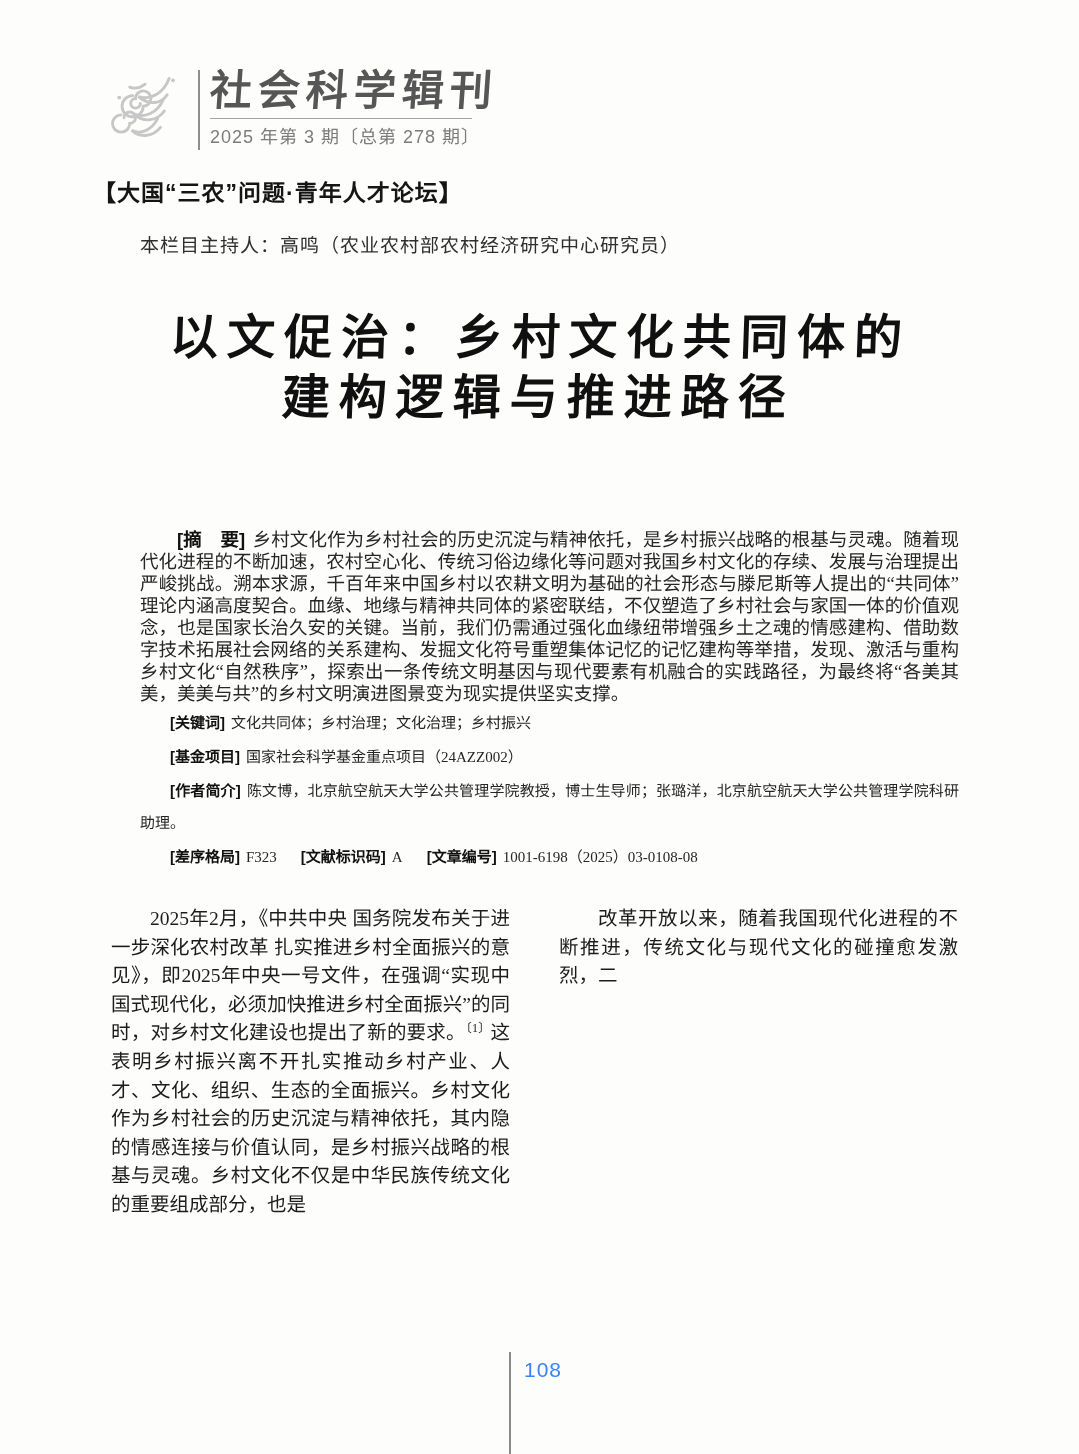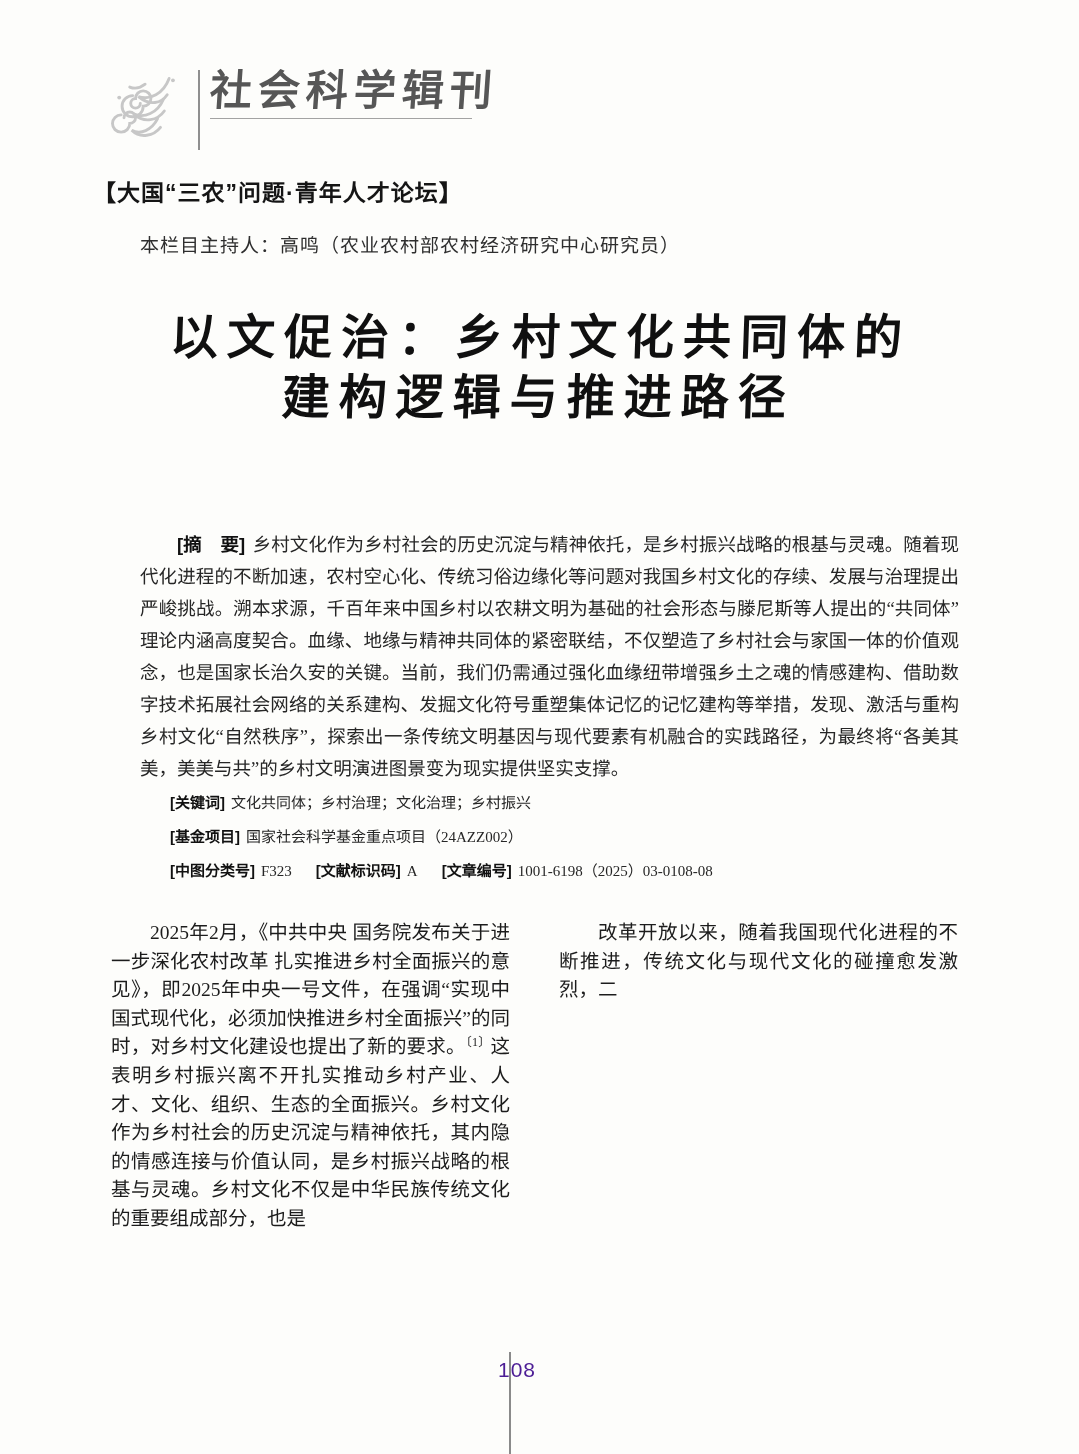--- a/index.html
+++ b/index.html
@@ -85,21 +85,21 @@
     color: #2c2c2c;
     letter-spacing: 5px;
   }
   
   .front-matter {
     margin: 102px 120px 0 140px;
     text-align: justify;
   }
   .fm-abstract {
     font-size: 18.5px;
-    line-height: 32px;
+    line-height: 22px;
     color: #262626;
     text-indent: 2em;
     margin: 0;
   }
   .fm-line {
     font-size: 15px;
     line-height: 32px;
     color: #262626;
     text-indent: 2em;
     margin: 2px 0 0 0;
@@ -133,24 +133,24 @@
   }
   
   .footer-divider {
     position: absolute;
     left: 509px; top: 1352px;
     width: 2px; height: 102px;
     background: #8a8a8a;
   }
   .page-number {
     position: absolute;
-    left: 498px; top: 1358px;
+    left: 524px; top: 1358px;
     font-family: "Liberation Sans", sans-serif;
     font-size: 21px;
-    color: #4c1d95;
+    color: #3b82f6;
     letter-spacing: 1px;
   }
 </style>
 </head>
 <body>
 
 <div class="page">
 
   <div class="masthead">
     <svg class="emblem" viewBox="0 0 100 90" fill="none" stroke="#c7c7c7" stroke-width="3" stroke-linecap="round">
@@ -160,37 +160,39 @@
       <path d="M34,28 a11,11 0 1 0 11,11 a8,8 0 1 0 -8,-8 a5,5 0 1 0 5,5"></path>
       <path d="M22,48 a9,9 0 1 0 9,9 a6,6 0 1 0 -6,-6"></path>
       <path d="M47,16 C42,20 36,21 31,19"></path>
       <circle cx="76" cy="12" r="2" fill="#c7c7c7" stroke="none"></circle>
       <circle cx="20" cy="30" r="2" fill="#c7c7c7" stroke="none"></circle>
     </svg>
     <div class="mast-divider"></div>
     <div class="mast-right">
       <div class="journal-name">社会科学辑刊</div>
       <div class="journal-rule"></div>
+      <div class="issue-line">2025 年第 3 期〔总第 278 期〕</div>
     </div>
   </div>
 
   <div class="column-header">【大国“三农”问题·青年人才论坛】</div>
   <div class="host-line">本栏目主持人：高鸣（农业农村部农村经济研究中心研究员）</div>
 
   <div class="article-title">
     <div>以文促治：乡村文化共同体的</div>
     <div>建构逻辑与推进路径</div>
   </div>
 
   <div class="front-matter">
     <p class="fm-abstract"><b class="fm-label">[摘　要]</b><span>乡村文化作为乡村社会的历史沉淀与精神依托，是乡村振兴战略的根基与灵魂。随着现代化进程的不断加速，农村空心化、传统习俗边缘化等问题对我国乡村文化的存续、发展与治理提出严峻挑战。溯本求源，千百年来中国乡村以农耕文明为基础的社会形态与滕尼斯等人提出的“共同体”理论内涵高度契合。血缘、地缘与精神共同体的紧密联结，不仅塑造了乡村社会与家国一体的价值观念，也是国家长治久安的关键。当前，我们仍需通过强化血缘纽带增强乡土之魂的情感建构、借助数字技术拓展社会网络的关系建构、发掘文化符号重塑集体记忆的记忆建构等举措，发现、激活与重构乡村文化“自然秩序”，探索出一条传统文明基因与现代要素有机融合的实践路径，为最终将“各美其美，美美与共”的乡村文明演进图景变为现实提供坚实支撑。</span></p>
     <p class="fm-line"><b class="fm-label">[关键词]</b><span>文化共同体；乡村治理；文化治理；乡村振兴</span></p>
     <p class="fm-line"><b class="fm-label">[基金项目]</b><span>国家社会科学基金重点项目（24AZZ002）</span></p>
+    <p class="fm-line"><b class="fm-label">[作者简介]</b><span>陈文博，北京航空航天大学公共管理学院教授，博士生导师；张璐洋，北京航空航天大学公共管理学院科研助理。</span></p>
     <p class="fm-line">
-      <b class="fm-label">[中图分类号]</b><span>F323</span><span class="fm-gap"></span><b class="fm-label">[文献标识码]</b><span>A</span><span class="fm-gap"></span><b class="fm-label">[文章编号]</b><span>1001-6198（2025）03-0108-08</span>
+      <b class="fm-label">[差序格局]</b><span>F323</span><span class="fm-gap"></span><b class="fm-label">[文献标识码]</b><span>A</span><span class="fm-gap"></span><b class="fm-label">[文章编号]</b><span>1001-6198（2025）03-0108-08</span>
     </p>
   </div>
 
   <div class="body-columns">
     <div class="col">
       <p class="body-p indent"><span>2025年2月，《中共中央 国务院发布关于进一步深化农村改革 扎实推进乡村全面振兴的意见》，即2025年中央一号文件，在强调“实现中国式现代化，必须加快推进乡村全面振兴”的同时，对乡村文化建设也提出了新的要求。</span><sup class="fnref">〔1〕</sup><span>这表明乡村振兴离不开扎实推动乡村产业、人才、文化、组织、生态的全面振兴。乡村文化作为乡村社会的历史沉淀与精神依托，其内隐的情感连接与价值认同，是乡村振兴战略的根基与灵魂。乡村文化不仅是中华民族传统文化的重要组成部分，也是</span></p>
     </div>
     <div class="col">
       <p class="body-p indent">改革开放以来，随着我国现代化进程的不断推进，传统文化与现代文化的碰撞愈发激烈，二</p>
     </div>

